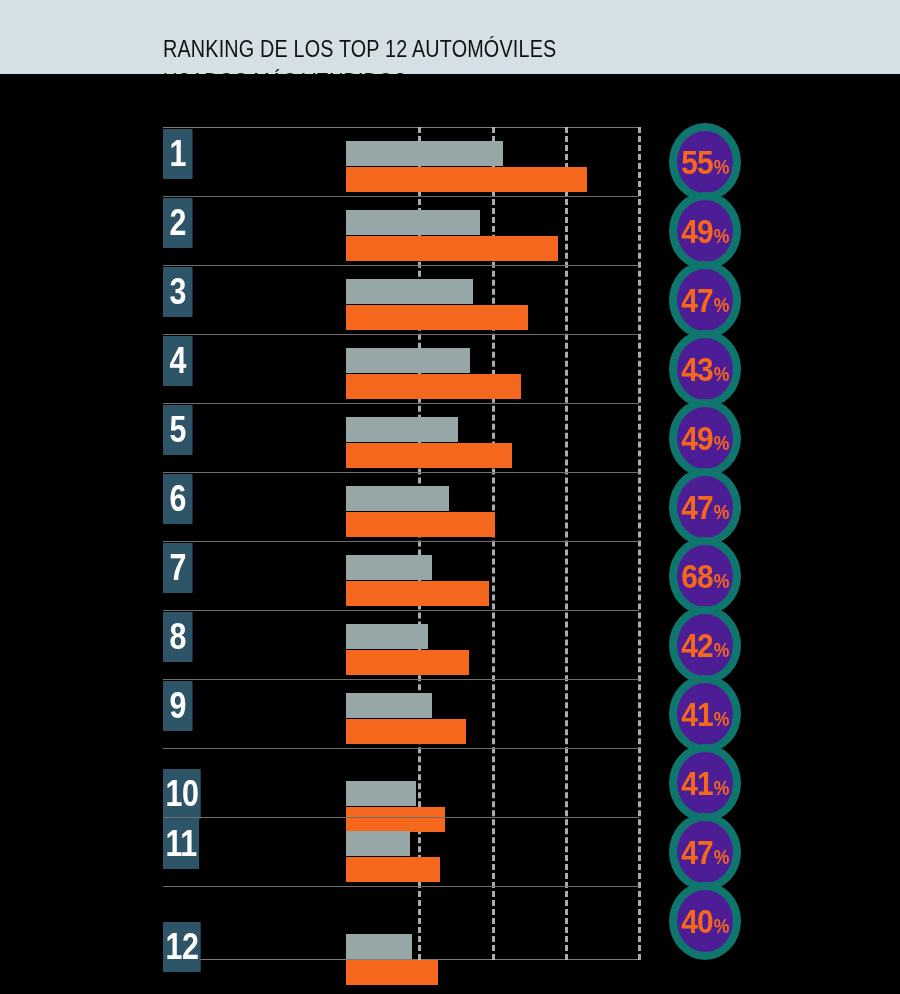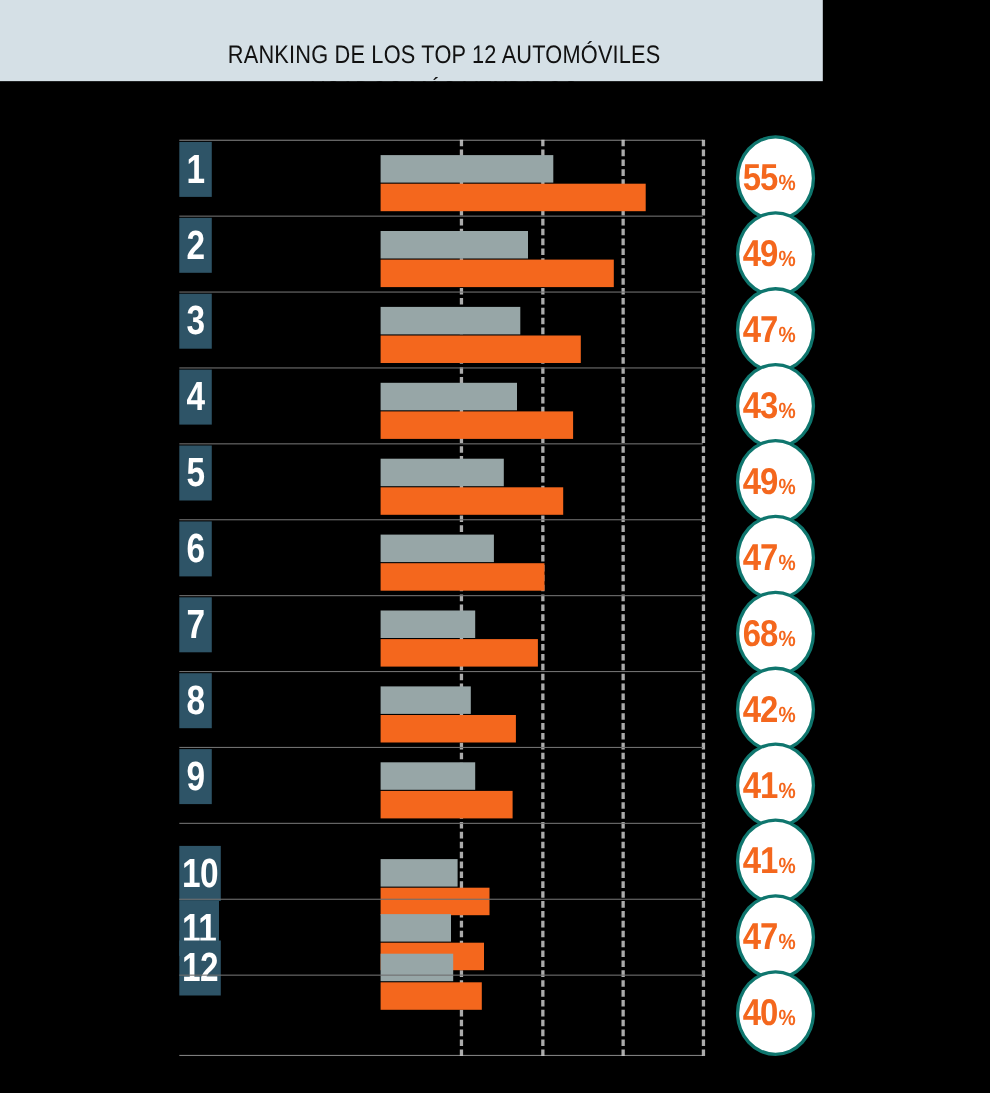--- a/index.html
+++ b/index.html
@@ -14,26 +14,25 @@
     font-family: "Liberation Sans", sans-serif;
     overflow: hidden;
     position: relative;
   }
 
   
   #header-band {
     position: absolute;
     left: 0;
     top: 0;
-    width: 748px;
+    width: 900px;
     height: 74px;
     background: #d5e0e6;
     overflow: visible;
     z-index: 1;
-    text-align: center;
   }
   #title-block {
     position: absolute;
     left: 163px;
     top: 33px;
     width: 560px;
     color: #111111;
     font-family: "Liberation Sans Narrow", "Liberation Sans", sans-serif;
     font-size: 23px;
     line-height: 33px;
@@ -125,27 +124,27 @@
   .bar-orange {
     top: 38px;
     background: #f4671d;
   }
 
   .pct-circle {
     position: absolute;
     left: 669px;
     width: 72px;
     height: 78px;
-    border: 3px solid #0f766e;
+    border: 8px solid #0f766e;
     border-radius: 50%;
-    background: #ffffff;
+    background: #4c1d95;
     box-sizing: border-box;
     display: flex;
     align-items: center;
-    justify-content: flex-start;
+    justify-content: center;
   }
   .pct-inner {
     display: flex;
     align-items: baseline;
     color: #f4671d;
     font-family: "Liberation Sans Narrow", "Liberation Sans", sans-serif;
     font-weight: 700;
     letter-spacing: -1px;
     transform: scaleX(0.88);
   }
@@ -238,21 +237,21 @@
         <div class="bar bar-gray" style="width: 70px;"></div>
         <div class="bar bar-orange" style="width: 99px;"></div>
       </div>
       <div class="row-sep" style="top: 748px;"></div>
       <div class="row" style="top: 819px;">
         <div class="rank-badge">11</div>
         <div class="bar bar-gray" style="width: 64px;"></div>
         <div class="bar bar-orange" style="width: 94px;"></div>
       </div>
       <div class="row-sep" style="top: 817px;"></div>
-      <div class="row" style="top: 855px;">
+      <div class="row" style="top: 922px;">
         <div class="rank-badge">12</div>
         <div class="bar bar-gray" style="width: 66px;"></div>
         <div class="bar bar-orange" style="width: 92px;"></div>
       </div>
       <div class="row-sep" style="top: 886px;"></div>
     </div>
   <div id="circles-container">
       <div class="pct-circle" style="top: 123px;">
         <div class="pct-inner">
           <span class="pct-num">55</span>

